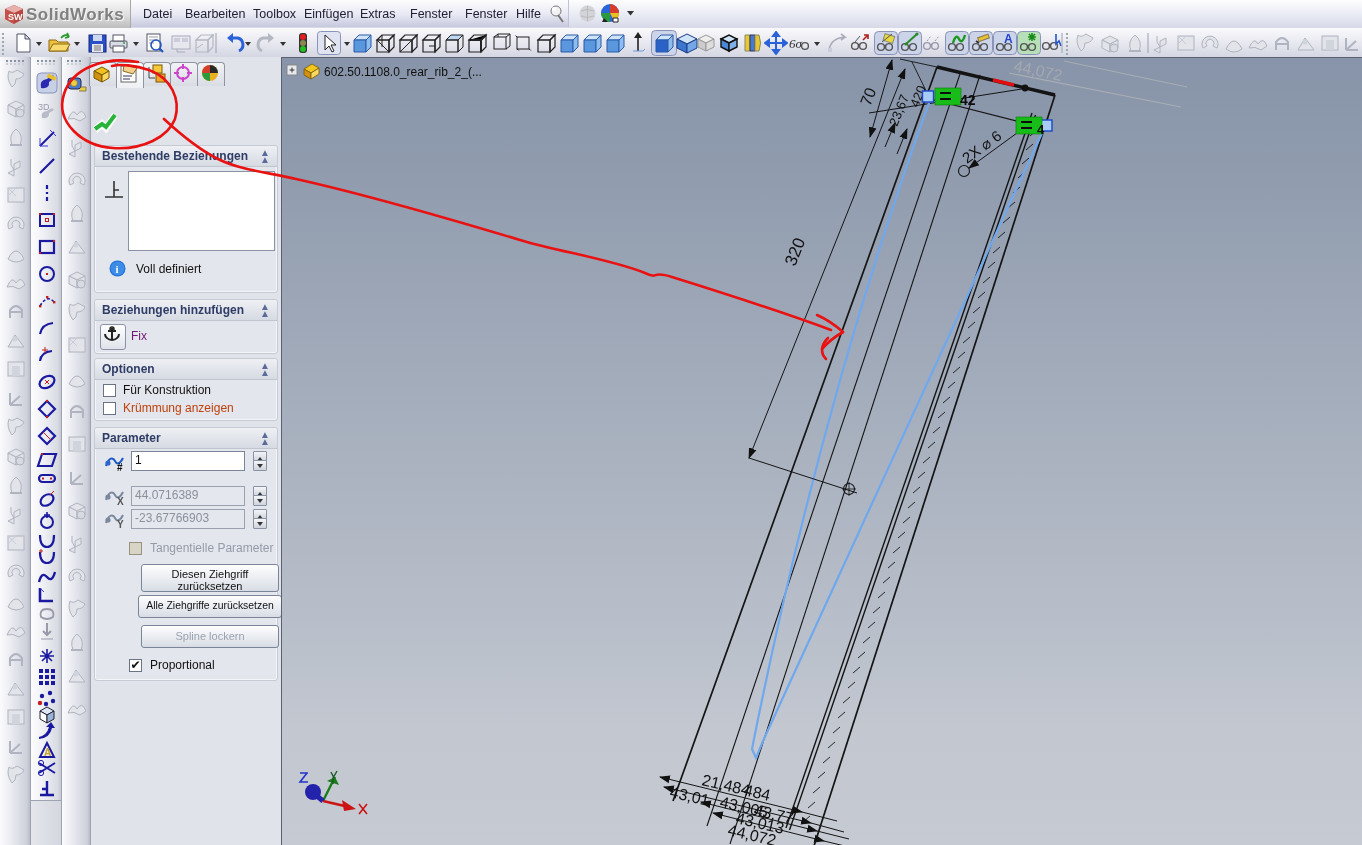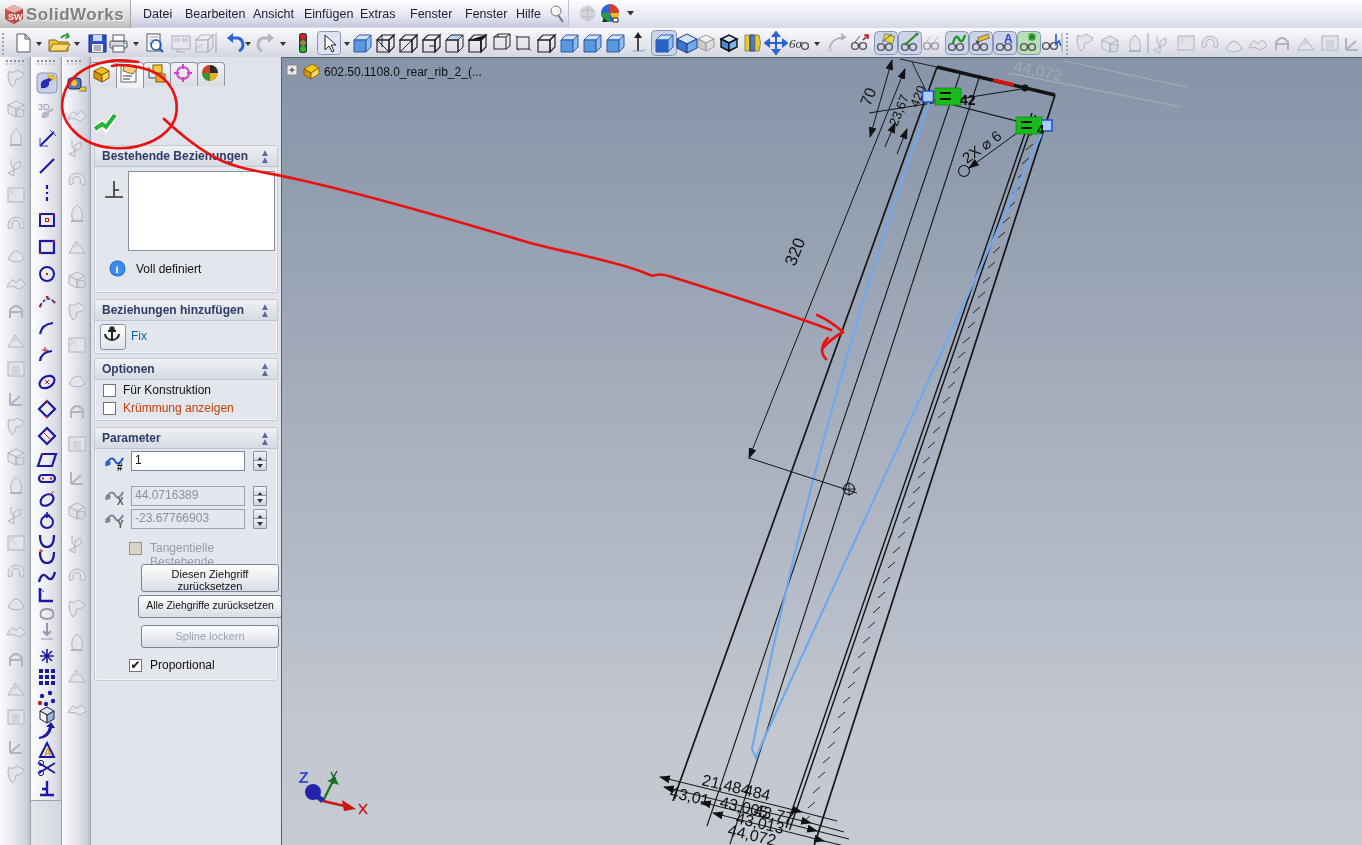--- a/index.html
+++ b/index.html
@@ -46,21 +46,21 @@
 <div class="abs" id="logo"></div>
 <div class="abs" id="logotext">SolidWorks</div>
 <svg class="abs" style="left:4px;top:4px" width="21" height="21" viewBox="0 0 21 21">
       <polygon points="10,1 19,5 19,15 10,20 1,15 1,5" fill="#b8453f"></polygon>
       <polygon points="10,1 19,5 10,9 1,5" fill="#e8b0ac"></polygon>
       <polygon points="1,5 10,9 10,20 1,15" fill="#c4524b"></polygon>
       <text x="4" y="16" font-size="9" fill="#fff" font-weight="bold">SW</text>
     </svg>
 <div class="abs menuitem" style="left:143px">Datei</div>
 <div class="abs menuitem" style="left:185px">Bearbeiten</div>
-<div class="abs menuitem" style="left:253px">Ansicht</div>
+<div class="abs menuitem" style="left:253px">Toolbox</div>
 <div class="abs menuitem" style="left:304px">Einfügen</div>
 <div class="abs menuitem" style="left:360px">Extras</div>
 <div class="abs menuitem" style="left:410px">Fenster</div>
 <div class="abs menuitem" style="left:465px">Fenster</div>
 <div class="abs menuitem" style="left:516px">Hilfe</div>
 <svg class="abs" style="left:547px;top:4px" width="20" height="20" viewBox="0 0 20 20">
       <circle cx="9" cy="7" r="5" fill="#f2f2f2" stroke="#777"></circle>
       <path d="M11,11 L16,18" stroke="#777" stroke-width="2"></path>
       <circle cx="7" cy="5" r="2" fill="#fff"></circle>
     </svg>
@@ -144,21 +144,21 @@
   <div class="abs" style="left:41px;top:116px;font-size:12px;color:#111">Voll definiert</div>
  </div>
  <div class="abs group" style="top:242px;height:53px">
   <div class="ghead">Beziehungen hinzufügen<span class="chev">▲<br>▲</span></div>
   <div class="abs" style="left:5px;top:24px;width:24px;height:24px;background:linear-gradient(#fefefe,#dfe3ea);border:1px solid #8a93a4;border-radius:3px">
           <svg width="22" height="22" viewBox="0 0 22 22">
             <path d="M11,3 V15 M11,15 C7,15 4,12 4,9 M11,15 C15,15 18,12 18,9 M7,6 H15" stroke="#222" stroke-width="2" fill="none"></path>
             <circle cx="11" cy="4" r="2" fill="none" stroke="#222" stroke-width="1.5"></circle>
           </svg>
         </div>
-  <div class="abs" style="left:36px;top:29px;font-size:12px;color:#0369a1">Fix</div>
+  <div class="abs" style="left:36px;top:29px;font-size:12px;color:#701a75">Fix</div>
  </div>
  <div class="abs group" style="top:301px;height:61px">
   <div class="ghead">Optionen<span class="chev">▲<br>▲</span></div>
   <div class="cb" style="left:8px;top:25px"></div>
   <div class="abs" style="left:28px;top:24px;font-size:12px;color:#111">Für Konstruktion</div>
   <div class="cb" style="left:8px;top:43px"></div>
   <div class="abs" style="left:28px;top:42px;font-size:12px;color:#c2410c">Krümmung anzeigen</div>
  </div>
  <div class="abs group" style="top:370px;height:252px">
   <div class="ghead">Parameter<span class="chev">▲<br>▲</span></div>
@@ -186,21 +186,21 @@
           <path d="M2,14 C5,5 9,5 11,9 C13,13 16,12 19,6" stroke="#7a88a0" stroke-width="2" fill="none"></path>
           <circle cx="4" cy="11" r="2.6" fill="#7a88a0"></circle>
           <text x="13" y="19" font-size="10" font-weight="bold" fill="#555">Y</text>
         </svg>
   <div class="fld" style="left:36px;top:81px;width:106px;background:#e4e7ed;color:#8a909c;border-color:#9aa2b0">-23.67766903</div>
   <div class="spin" style="left:158px;top:81px">
           <b class="up"></b>
           <b class="dn"></b>
         </div>
   <div class="cb" style="left:34px;top:114px;background:#d8d4c6;border-color:#98917e"></div>
-  <div class="abs" style="left:55px;top:113px;font-size:12px;color:#959ba8">Tangentielle Bestehende</div>
+  <div class="abs" style="left:55px;top:113px;font-size:12px;color:#959ba8">Tangentielle Parameter</div>
   <div class="btn" style="top:136px;height:23px;line-height:12px;padding-top:3px">Diesen Ziehgriff<br>zurücksetzen</div>
   <div class="btn" style="left:43px;width:142px;top:167px;line-height:19px;font-size:10.4px">Alle Ziehgriffe zurücksetzen</div>
   <div class="btn" style="top:197px;line-height:20px;color:#9aa2ae">Spline lockern</div>
   <div class="cb" style="left:34px;top:231px;font-size:12px;line-height:10px;text-align:center;color:#111">✔</div>
   <div class="abs" style="left:55px;top:230px;font-size:12px;color:#111">Proportional</div>
  </div>
 </div>
 <div class="abs" style="left:281px;top:448px;width:8px;height:96px;background:linear-gradient(90deg,#eceef2,#cfd3dc);border:1px solid #9aa0ae;border-left:none;border-radius:0 4px 4px 0">
  <div style="margin:14px 0 0 2px;width:3px;height:3px;background:#7a8294;box-shadow:0 14px 0 #7a8294,0 28px 0 #7a8294,0 42px 0 #7a8294"></div>
 </div>

